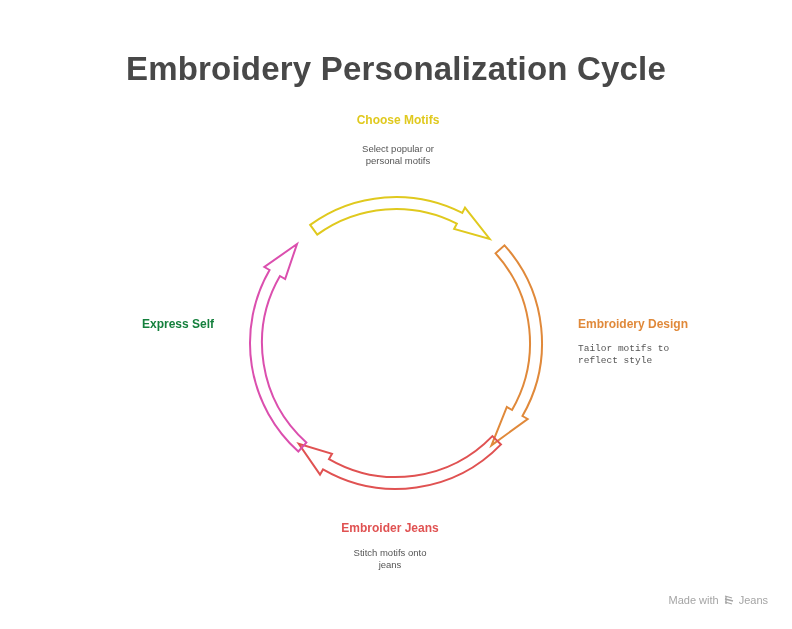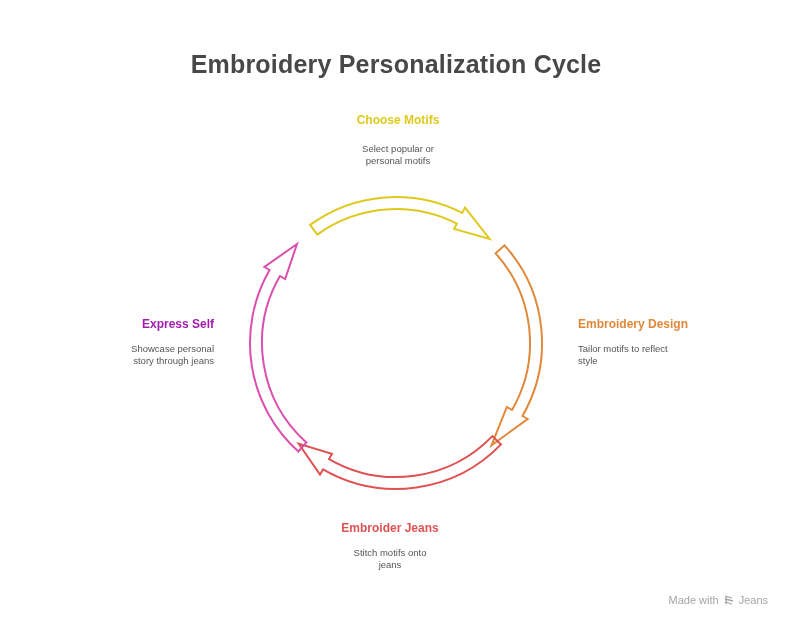--- a/index.html
+++ b/index.html
@@ -1,17 +1,17 @@
 <!DOCTYPE html>
 <html><head>
 <meta charset="utf-8">
 <style>
   html,body{margin:0;padding:0;background:#fff;}
   body{width:792px;height:629px;position:relative;overflow:hidden;font-family:"Liberation Sans",sans-serif;}
-  .title{position:absolute;left:0;width:792px;top:50px;text-align:center;font-size:25px;font-weight:bold;color:#484848;letter-spacing:0.2px;}
+  .title{position:absolute;left:0;width:792px;top:50px;text-align:center;font-size:33px;font-weight:bold;color:#484848;letter-spacing:0.2px;}
   .node{position:absolute;width:170px;}
   .node .h{font-size:12px;font-weight:bold;margin-bottom:12px;}
   .node .d{font-size:9.5px;color:#555;line-height:12px;}
   .c{text-align:center;}
   .l{text-align:left;}
   .r{text-align:right;}
   svg.cycle{position:absolute;left:0;top:0;}
   .footer{position:absolute;right:24px;top:594px;font-size:11px;color:#a5a5a5;display:flex;align-items:center;gap:4px;}
   .footer svg{width:12px;height:12px;}
 </style>
@@ -27,31 +27,30 @@
   <path id="arrow3" fill="none" stroke-width="2" stroke-linejoin="miter" d="M298.30693147160673,451.49914451969954 A146,146 0 0 1 269.560291047472,270 L264.36413862476536,267 L297.00505063388334,244.00505063388334 L285.1487483155919,279 L279.95259589288526,276 A134,134 0 0 0 306.33649874791297,442.58140661397084 Z" stroke="#DB4FAE"></path>
 </svg>
 
 <div class="node c" style="left:313px;top:113px;">
   <div class="h" id="h0" style="color: rgb(224, 201, 30);">Choose Motifs</div>
   <div class="d" style="width:100px;margin:16px auto;">Select popular or personal motifs</div>
 </div>
 
 <div class="node l" style="left:578px;top:317px;">
   <div class="h" id="h1" style="color: rgb(224, 137, 58);">Embroidery Design</div>
-  <div class="d" style="width:110px;">Tailor motifs to reflect style</div>
+  <div class="d" style="width:110px;font-family:Liberation Mono, monospace;">Tailor motifs to reflect style</div>
 </div>
 
 <div class="node c" style="left:305px;top:521px;">
   <div class="h" id="h2" style="color: rgb(224, 82, 82);">Embroider Jeans</div>
   <div class="d" style="width:90px;margin:4px auto;">Stitch motifs onto jeans</div>
 </div>
 
 <div class="node r" style="left:44px;top:317px;">
-  <div class="h" id="h3" style="color: #a21caf;">Express Self</div>
-  <div class="d" style="width:100px;margin-left:auto;">Showcase personal story through jeans</div>
+  <div class="h" id="h3" style="color: #15803d;">Express Self</div>
 </div>
 
 <div class="footer">
   <span>Made with</span>
   <svg viewBox="0 0 12 12">
     <path d="M2 2 L9 4 M2 5 L10 7 M2 8 L9 10 M3 2 L3 10" stroke="#a5a5a5" stroke-width="1.3" fill="none"></path>
   </svg>
   <span>Jeans</span>
 </div>
 

